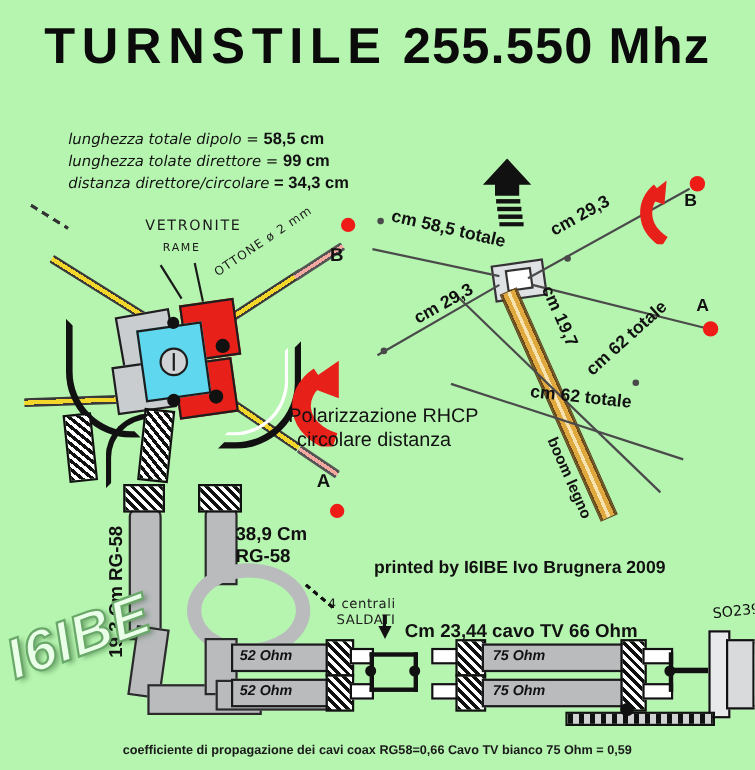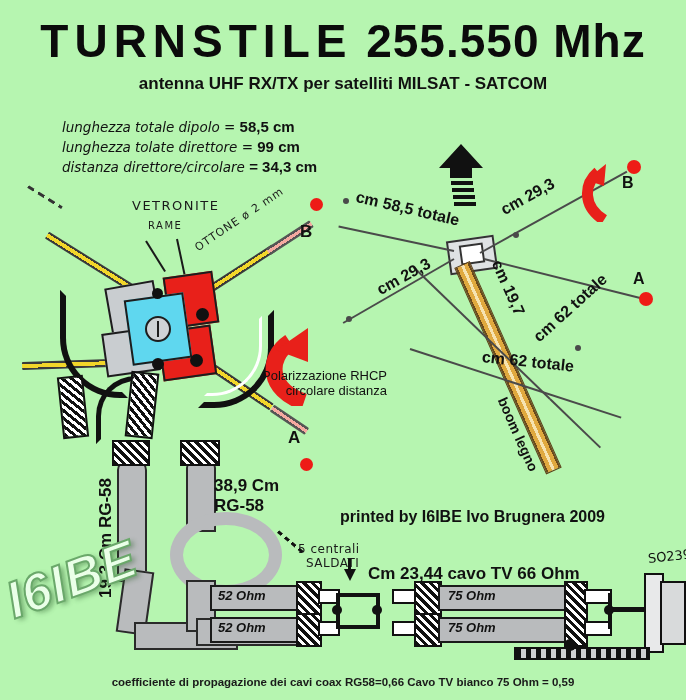--- a/index.html
+++ b/index.html
@@ -104,21 +104,20 @@
 </style>
 </head>
 <body>
 
 <div id="sheet">
 
   <div class="abs" id="title">
     <span class="sp">TURNSTILE</span>
     <span>255.550 Mhz</span>
   </div>
-  <div class="abs" id="subtitle">antenna UHF  RX/TX per satelliti MILSAT - SATCOM</div>
 
   <div class="abs" id="specs">
     <div class="spec-row">
       <span class="spec-label">lunghezza totale dipolo =</span>
       <span class="spec-val">58,5  cm</span>
     </div>
     <div class="spec-row">
       <span class="spec-label">lunghezza tolate direttore =</span>
       <span class="spec-val">99 cm</span>
     </div>
@@ -202,21 +201,21 @@
     <div class="abs print" style="left:288px;top:248px;font-size:17px;">A</div>
     <div class="reddot" style="left:300px;top:278px;width:13px;height:13px;"></div>
 
     <div class="abs" style="left:260px;top:148px;width:60px;height:78px;">
       <svg width="60" height="78" viewBox="0 0 60 78">
         <path d="M44 74 C 8 62, 6 30, 30 14 L 30 14" stroke="#e8201a" stroke-width="17" fill="none" stroke-linecap="butt"></path>
         <polygon points="16,22 48,0 48,34" fill="#e8201a"></polygon>
       </svg>
     </div>
 
-    <div class="abs print" style="left:262px;top:188px;font-size:13px;font-weight:normal;text-align:right;">
+    <div class="abs print" style="left:262px;top:188px;font-size:18px;font-weight:normal;">
       <div>Polarizzazione RHCP</div>
       <div style="padding-left:8px;">circolare distanza</div>
     </div>
   </div>
 
   <div class="abs" style="left:0;top:440px;width:360px;height:230px;">
 
     <div class="coax" style="left:117px;top:20px;width:26px;height:118px;border-radius:10px 10px 0 0;"></div>
     <div class="coax" style="left:120px;top:130px;width:26px;height:60px;transform:rotate(8deg);"></div>
     <div class="coax" style="left:134px;top:182px;width:100px;height:24px;"></div>
@@ -315,21 +314,21 @@
     <div class="abs" style="left:122px;top:66px;width:18px;height:11px;background:#fff;border:2px solid #111;"></div>
 
     <div class="abs" style="left:140px;top:38px;width:4px;height:36px;background:#111;"></div>
     <div class="abs" style="left:140px;top:38px;width:44px;height:4px;background:#111;"></div>
     <div class="abs" style="left:140px;top:70px;width:44px;height:4px;background:#111;"></div>
     <div class="abs" style="left:180px;top:38px;width:4px;height:36px;background:#111;"></div>
     <div class="node" style="left:136px;top:50px;width:10px;height:10px;"></div>
     <div class="node" style="left:176px;top:50px;width:10px;height:10px;"></div>
 
     <div class="abs hand" style="left:102px;top:-12px;font-size:12px;line-height:1.15;">
-      <div>5 centrali</div>
+      <div>4 centrali</div>
       <div style="padding-left:8px;">SALDATI</div>
     </div>
     <div class="abs" style="left:148px;top:14px;width:0;height:0;border-left:6px solid transparent;
                 border-right:6px solid transparent;border-top:12px solid #111;"></div>
     <div class="abs" style="left:152px;top:4px;width:3px;height:12px;background:#111;"></div>
 
     <div class="abs" style="left:196px;top:34px;width:22px;height:11px;background:#fff;border:2px solid #111;"></div>
     <div class="abs" style="left:196px;top:66px;width:22px;height:11px;background:#fff;border:2px solid #111;"></div>
     <div class="braid" style="left:218px;top:26px;width:24px;height:30px;"></div>
     <div class="braid" style="left:218px;top:58px;width:24px;height:30px;"></div>

